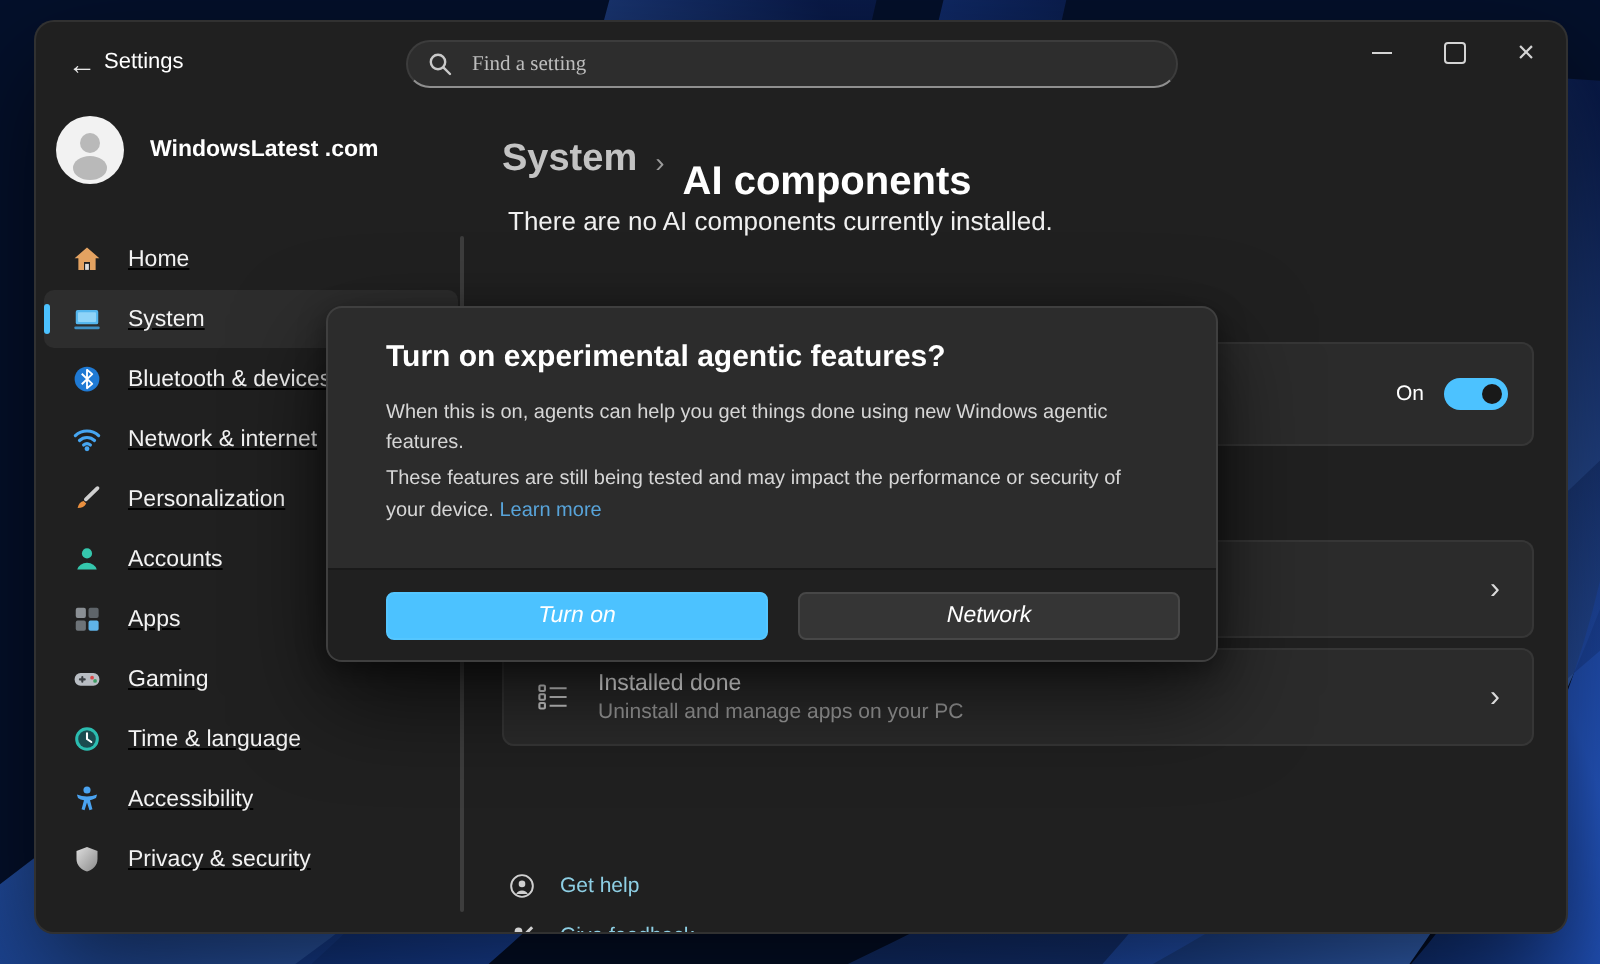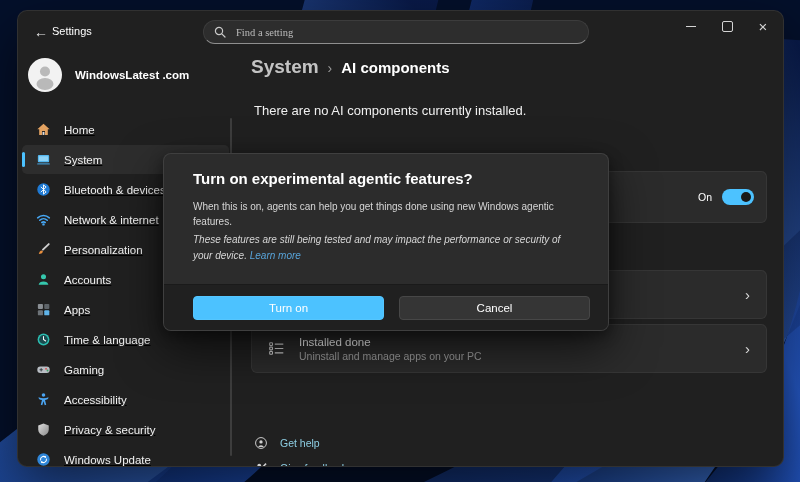--- a/index.html
+++ b/index.html
@@ -32,21 +32,21 @@
     padding-left:13px;gap:13px;box-sizing:border-box;}
   .nav-item .nicon{width:16px;height:16px;flex:0 0 auto;display:flex;align-items:center;justify-content:center;}
   .nav-item .nlabel{font-size:11.5px;color:#f2f2f2;white-space:nowrap;}
   .nav-item.selected{background:#2d2d2d;}
   .nav-pill{position:absolute;left:0px;top:7px;width:3px;height:15px;border-radius:2px;background:#4cc2ff;}
   .nav-scrollbar{position:absolute;left:212px;top:107px;width:1.5px;height:338px;background:#3d3d3d;border-radius:1px;}
   
   .breadcrumb{position:absolute;left:233px;top:45px;display:flex;align-items:center;gap:9px;}
   .bc-parent{font-size:19px;font-weight:600;color:#c3c3c3;}
   .bc-sep{font-size:14px;color:#9a9a9a;padding-top:2px;}
-  .bc-current{font-size:15px;font-weight:700;color:#ffffff;}
+  .bc-current{font-size:20px;font-weight:700;color:#ffffff;margin-top:24px;}
   .empty-msg{position:absolute;left:236px;top:92px;font-size:13px;color:#f0f0f0;}
   .card{position:absolute;left:233px;width:516px;background:#2b2b2b;border:1px solid rgba(255,255,255,.055);
     border-radius:6px;box-sizing:border-box;display:flex;align-items:center;}
   .card-toggle{top:160px;height:52px;justify-content:flex-end;padding-right:12px;gap:10px;}
   .on-label{font-size:10.5px;color:#ffffff;}
   .toggle{width:32px;height:16px;border-radius:9px;background:#4cc2ff;position:relative;}
   .toggle-knob{position:absolute;right:3px;top:3px;width:10px;height:10px;border-radius:50%;background:#191919;}
   .card-mid{top:259px;height:49px;justify-content:flex-end;padding-right:16px;}
   .card-apps{top:313px;height:49px;padding:0 16px;gap:14px;}
   .chevron{font-size:15px;color:#dadada;line-height:1;}
@@ -56,26 +56,26 @@
   .foot-link{position:absolute;left:236px;display:flex;align-items:center;gap:12px;margin-top:36px;}
   .foot-link .flabel{font-size:10.5px;color:#8ecfe4;}
   .link-help{top:389px;}
   .link-feedback{top:414px;}
   
   .dialog{position:absolute;left:145px;top:142px;width:446px;height:178px;background:#2c2c2c;
     border:1px solid rgba(255,255,255,.09);border-radius:8px;box-sizing:border-box;z-index:10;
     box-shadow:0 18px 46px rgba(0,0,0,.6),0 4px 14px rgba(0,0,0,.4);overflow:hidden;}
   .dlg-title{position:absolute;left:29px;top:16px;font-size:15px;font-weight:700;color:#ffffff;}
   .dlg-p1{position:absolute;left:29px;top:45px;right:18px;font-size:10px;line-height:15px;color:#d6d6d6;}
-  .dlg-p2{position:absolute;left:29px;top:78px;right:40px;font-size:10px;line-height:15.5px;color:#d6d6d6;font-style:italic;}
+  .dlg-p2{position:absolute;left:29px;top:78px;right:40px;font-size:10px;line-height:15.5px;color:#d6d6d6;}
   .learn-more{color:#58a4da;text-decoration:none;}
   .dlg-footer{position:absolute;left:0;right:0;bottom:0;height:46px;background:#202020;
     border-top:1px solid #1a1a1a;display:flex;align-items:center;padding:0 18px 0 29px;gap:15px;box-sizing:border-box;}
   .btn{flex:1;height:24px;border-radius:4px;font-size:11.5px;font-family:inherit;display:flex;
-    align-items:center;justify-content:center;box-sizing:border-box;}
+    align-items:center;justify-content:center;box-sizing:border-box;font-style:italic;}
   .btn-primary{background:#4cc2ff;color:#ffffff;border:1px solid #54c6ff;}
   .btn-secondary{background:#353535;color:#ffffff;border:1px solid #474747;}
 </style>
 </head>
 <body>
 
 <svg class="wallpaper" width="800" height="482" viewBox="0 0 800 482">
   <defs>
     <linearGradient id="wg1" x1="0" y1="1" x2="1" y2="0">
       <stop offset="0" stop-color="#0a2a6e"></stop>
@@ -199,37 +199,37 @@
             <rect x="8.8" y="2" width="5.4" height="5.4" rx="1" fill="#5e6469"></rect>
             <rect x="2" y="8.8" width="5.4" height="5.4" rx="1" fill="#6d7378"></rect>
             <rect x="8.8" y="8.8" width="5.4" height="5.4" rx="1" fill="#5fb3e8"></rect>
           </svg>
       </span>
       <span class="nlabel">Apps</span>
     </div>
     <div class="nav-item">
       <span class="nicon">
         <svg width="15" height="15" viewBox="0 0 16 16">
-            <circle cx="8" cy="8" r="6.3" fill="#2bbdb0"></circle>
-            <circle cx="8" cy="8" r="4.7" fill="#1b4b4f"></circle>
-            <path d="M8 4.9 V8 L10.3 9.6" stroke="#fff" stroke-width="1.1" fill="none" stroke-linecap="round"></path>
-          </svg>
-      </span>
-      <span class="nlabel">Time &amp; language</span>
-    </div>
-    <div class="nav-item">
-      <span class="nicon">
-        <svg width="15" height="15" viewBox="0 0 16 16">
             <rect x="1.4" y="4.8" width="13.2" height="6.8" rx="3.2" fill="#b9bec4"></rect>
             <path d="M4.2 8.2 h2.6 M5.5 6.9 v2.6" stroke="#3b3f43" stroke-width="1.1" stroke-linecap="round"></path>
             <circle cx="10.7" cy="7.3" r="1" fill="#d84a4a"></circle>
             <circle cx="12.3" cy="9" r="1" fill="#3f9e64"></circle>
           </svg>
       </span>
       <span class="nlabel">Gaming</span>
+    </div>
+    <div class="nav-item">
+      <span class="nicon">
+        <svg width="15" height="15" viewBox="0 0 16 16">
+            <circle cx="8" cy="8" r="6.3" fill="#2bbdb0"></circle>
+            <circle cx="8" cy="8" r="4.7" fill="#1b4b4f"></circle>
+            <path d="M8 4.9 V8 L10.3 9.6" stroke="#fff" stroke-width="1.1" fill="none" stroke-linecap="round"></path>
+          </svg>
+      </span>
+      <span class="nlabel">Time &amp; language</span>
     </div>
     <div class="nav-item">
       <span class="nicon">
         <svg width="15" height="15" viewBox="0 0 16 16">
             <circle cx="8" cy="3.2" r="1.9" fill="#4aa3f0"></circle>
             <path d="M2.6 5.6 Q8 7.6 13.4 5.6 L12.8 7.4 Q10.6 8.3 9.6 8.6 L10.9 13.5 L9.3 14 L8 9.9 L6.7 14 L5.1 13.5 L6.4 8.6 Q4.4 8.3 3.2 7.4 Z" fill="#4aa3f0"></path>
           </svg>
       </span>
       <span class="nlabel">Accessibility</span>
     </div>
@@ -239,32 +239,20 @@
             <defs>
               <linearGradient id="shg" x1="0" y1="0" x2="1" y2="1">
                 <stop offset="0" stop-color="#dedede"></stop>
                 <stop offset="1" stop-color="#8a8a8a"></stop>
               </linearGradient>
             </defs>
             <path d="M8 1.6 L13.6 3.7 V8 C13.6 11.5 11.1 13.7 8 14.7 C4.9 13.7 2.4 11.5 2.4 8 V3.7 Z" fill="url(#shg)"></path>
           </svg>
       </span>
       <span class="nlabel">Privacy &amp; security</span>
-    </div>
-    <div class="nav-item">
-      <span class="nicon">
-        <svg width="15" height="15" viewBox="0 0 16 16">
-            <circle cx="8" cy="8" r="6.6" fill="#2f86d8"></circle>
-            <path d="M4.9 8.6 a3.2 3.2 0 0 1 5.3-3" stroke="#fff" stroke-width="1.1" fill="none" stroke-linecap="round"></path>
-            <path d="M10.6 3.9 l.2 2 -2-.3 Z" fill="#fff"></path>
-            <path d="M11.1 7.4 a3.2 3.2 0 0 1 -5.3 3" stroke="#fff" stroke-width="1.1" fill="none" stroke-linecap="round"></path>
-            <path d="M5.4 12.1 l-.2-2 2 .3 Z" fill="#fff"></path>
-          </svg>
-      </span>
-      <span class="nlabel">Windows Update</span>
     </div>
   </div>
   <div class="nav-scrollbar"></div>
 
   <div class="breadcrumb">
     <span class="bc-parent">System</span>
     <span class="bc-sep">›</span>
     <span class="bc-current">AI components</span>
   </div>
 
@@ -315,17 +303,17 @@
 
   <div class="dialog">
     <div class="dlg-title">Turn on experimental agentic features?</div>
     <div class="dlg-p1">When this is on, agents can help you get things done using new Windows agentic features.</div>
     <div class="dlg-p2">
       <span>These features are still being tested and may impact the performance or security of your device.</span>
       <a class="learn-more" href="#">Learn more</a>
     </div>
     <div class="dlg-footer">
       <div class="btn btn-primary">Turn on</div>
-      <div class="btn btn-secondary">Cancel</div>
+      <div class="btn btn-secondary">Network</div>
     </div>
   </div>
 
 </div>
 
 </body></html>

